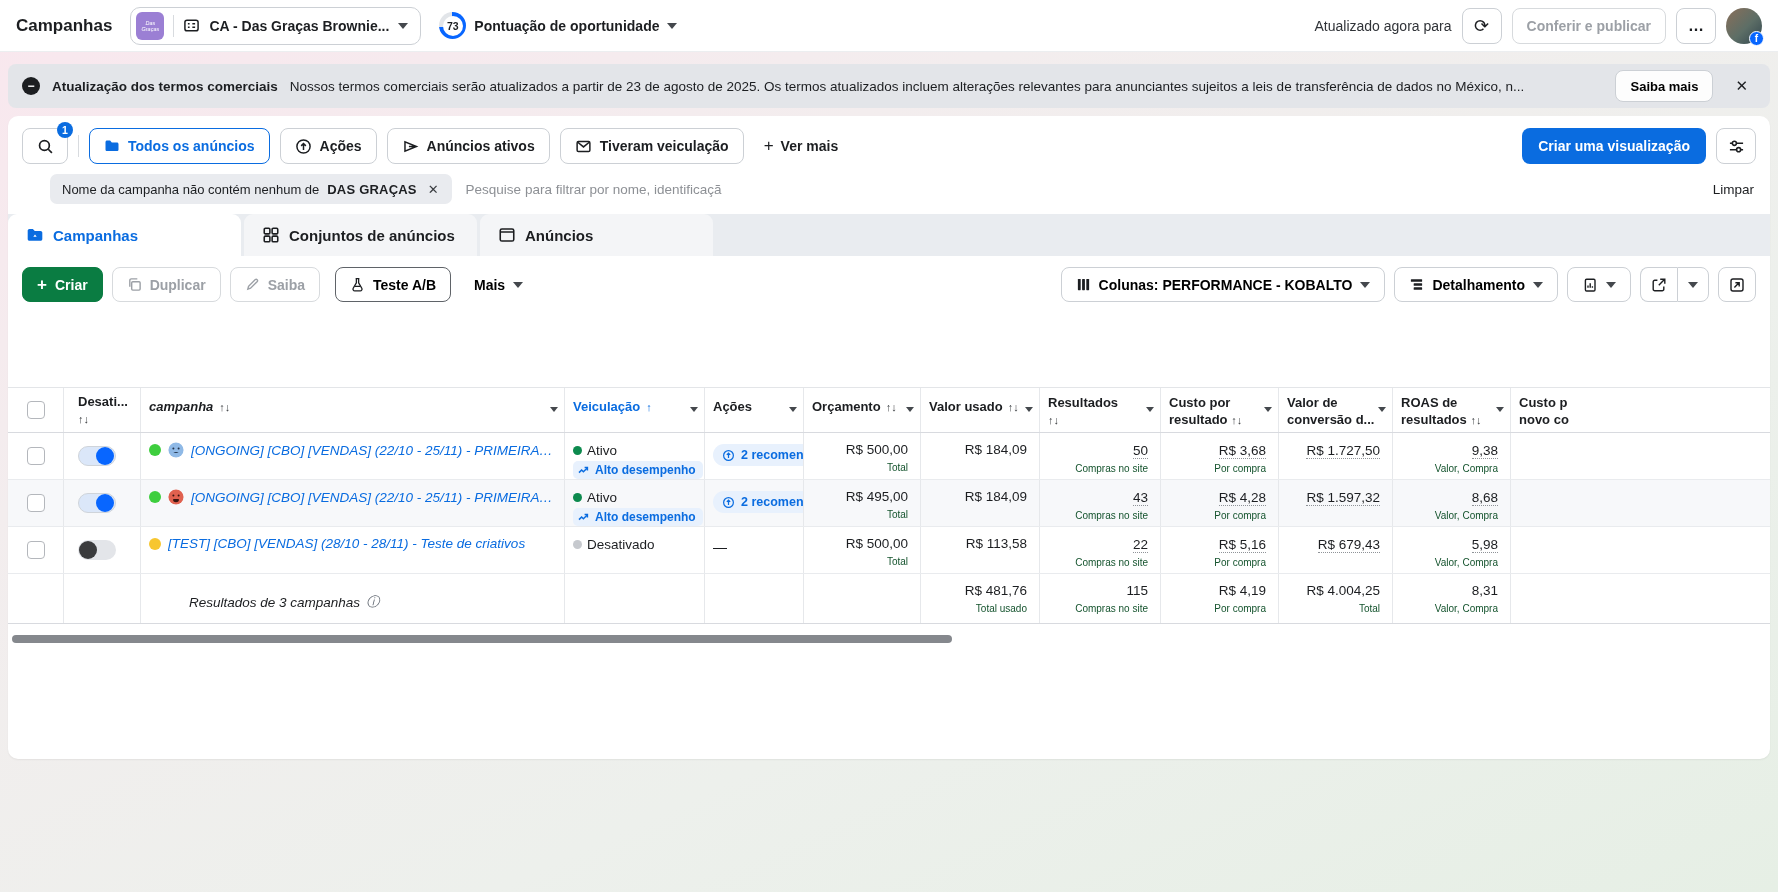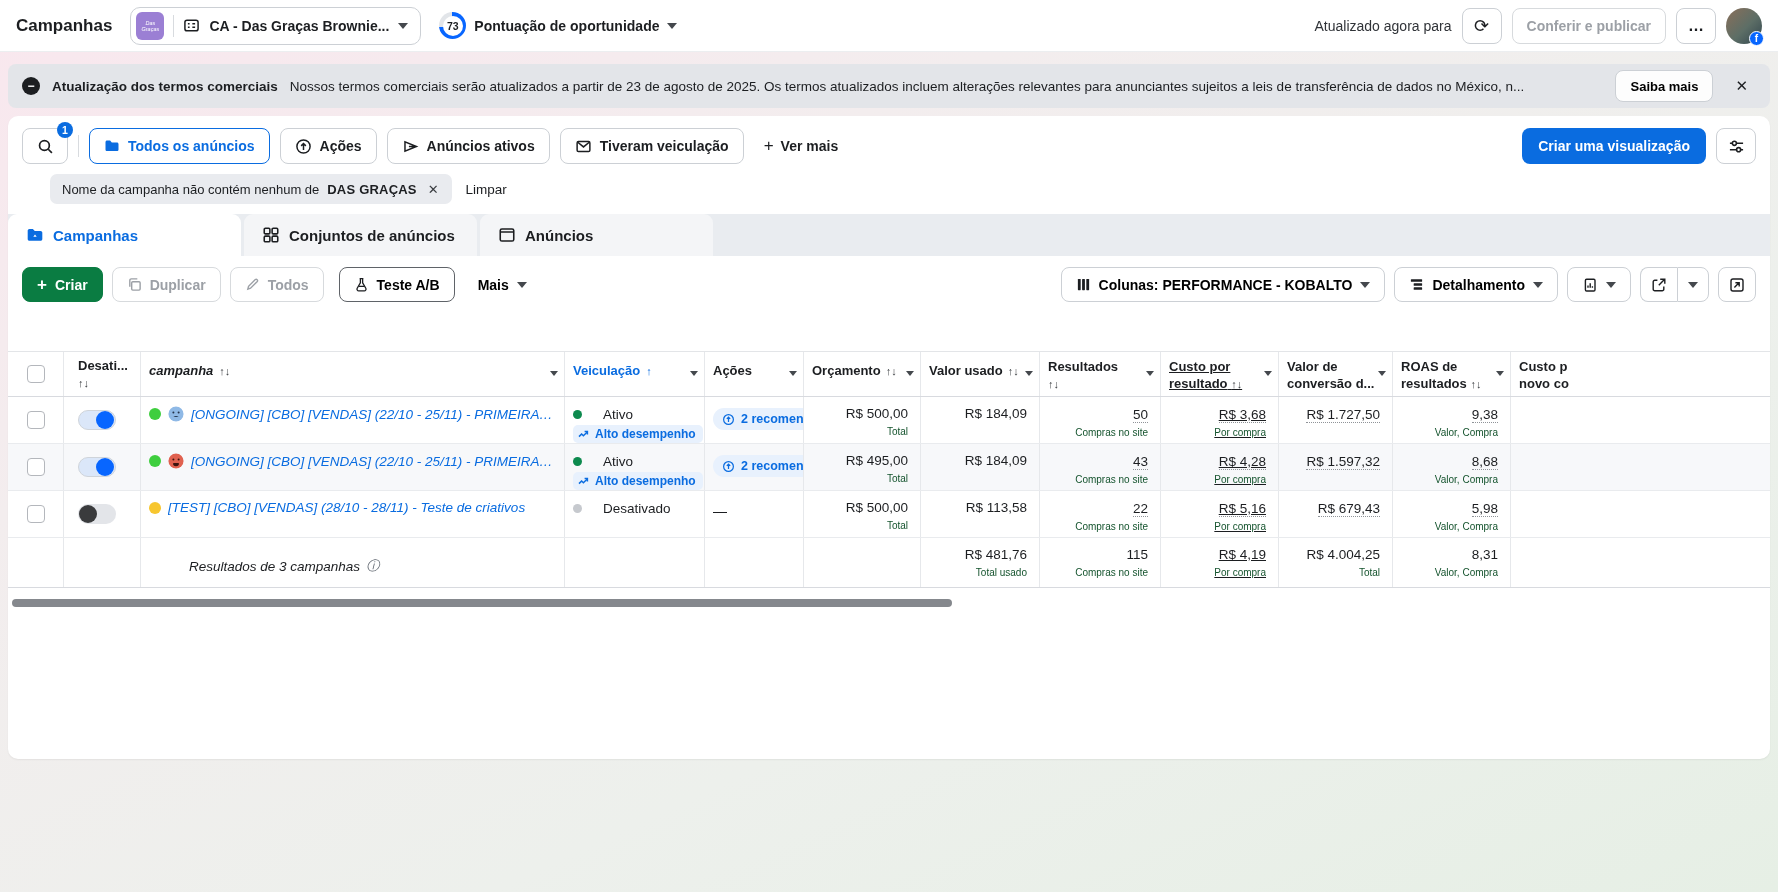--- a/index.html
+++ b/index.html
@@ -70,31 +70,31 @@
   .btn.plain { border:none; }
   .toolbar-right { margin-left:auto; display:flex; align-items:center; gap:9px; }
   .split { display:flex; align-items:center; }
   .split .seg { height:35px; border:1px solid #ccd0d5; background:#fff; display:flex; align-items:center; justify-content:center; padding:0 10px; cursor:pointer; }
   .split .seg:first-child { border-radius:8px 0 0 8px; border-right:none; }
   .split .seg:last-child { border-radius:0 8px 8px 0; }
 
   
   .table { margin-top:38px; width:1762px; }
   .trow, .thead { display:flex; background:#fff; }
-  .thead { border-top:1px solid #e3e5e8; border-bottom:1px solid #d8dadf; height:46px; }
+  .thead { border-top:1px solid #e3e5e8; border-bottom:1px solid #d8dadf; height:46px;margin-top:36px; }
   .trow { height:47px; border-bottom:1px solid #e9ebee; }
   .trow.alt { background:#f7f8fa; }
   .trow.totals { height:50px; border-bottom:1px solid #d8dadf; }
   .cell { border-right:1px solid #e6e8eb; padding:6px 8px; position:relative; overflow:hidden; }
   .c-check{width:56px; display:flex; align-items:center; justify-content:center;}
   .c-toggle{width:77px; display:flex; align-items:center; padding-left:14px;}
   .c-name{width:424px;font-style:italic;}
   .c-del{width:140px;}
   .c-act{width:99px;}
-  .c-bud{width:117px;} .c-spent{width:119px;} .c-res{width:121px;} .c-cpr{width:118px;text-decoration:underline;} .c-conv{width:114px;} .c-roas{width:118px;}
+  .c-bud{width:117px;} .c-spent{width:119px;} .c-res{width:121px;} .c-cpr{width:118px;} .c-conv{width:114px;} .c-roas{width:118px;}
   .c-last{flex:1; border-right:none;}
   .hcell { font-size:13px; font-weight:700; padding-top:7px; line-height:1.3; }
   .hcell .hcaret { position:absolute; right:6px; top:50%; margin-top:-3px; }
   .hcell.blue { color:var(--accent-blue); }
   .sortg { font-size:11px; font-weight:400; color:#3a3d41; }
   .hcell.blue .sortg { color:var(--accent-blue); }
 
   .checkbox { width:18px; height:18px; border:1.5px solid #b4b7bc; border-radius:4px; background:#fff; cursor:pointer; }
   .toggle { width:38px; height:20px; border-radius:10px; position:relative; cursor:pointer; }
   .toggle.on { background:#dbe7f9; border:1px solid #cfd4da; }
@@ -103,21 +103,21 @@
   .toggle.on .knob { right:1px; top:0; background:var(--toggle-on); }
   .toggle.off .knob { left:1px; background:#3a3b3d; }
 
   .name-line { display:flex; align-items:center; gap:7px; padding-top:3px; }
   .camp-dot { width:12px; height:12px; border-radius:50%; flex:none; }
   .camp-dot.green { background:var(--campaign-green); }
   .camp-dot.yellow { background:var(--campaign-yellow); }
   .camp-link { color:var(--accent-blue); font-size:13.5px; white-space:nowrap; overflow:hidden; text-overflow:ellipsis; cursor:pointer; }
   .face { width:16px; height:16px; border-radius:50%; flex:none; }
 
-  .status-line { display:flex; align-items:center; gap:21px; padding-top:4px; font-size:13.5px; }
+  .status-line { display:flex; align-items:center; gap:5px; padding-top:4px; font-size:13.5px; }
   .stat-dot { width:9px; height:9px; border-radius:50%; }
   .stat-dot.on { background:var(--active-dot); }
   .stat-dot.off { background:#c6c9ce; }
   .perf-badge { margin-top:3px; display:inline-flex; align-items:center; gap:5px; background:var(--badge-bg); border-radius:5px; padding:2px 7px 2px 5px; font-size:12px; font-weight:700; color:var(--accent-blue); white-space:nowrap; }
   .rec-pill { margin-top:5px; display:inline-flex; align-items:center; gap:6px; background:var(--badge-bg); border-radius:14px; padding:4px 9px; font-size:12.5px; font-weight:700; color:var(--accent-blue); white-space:nowrap; }
   .dash { padding-top:6px; font-size:14px; color:#1c1e21; }
 
   .num { text-align:right; padding:7px 12px 0 6px; line-height:1.5; }
   .num .val { font-size:13.5px; color:#1c1e21; }
   .num .val.dotted { border-bottom:1px dotted #8f9398; }
@@ -245,20 +245,21 @@
       </span>
     </div>
   </div>
 
   <div class="chip-row">
     <div class="chip">
       <span>Nome da campanha não contém nenhum de</span>
       <b>DAS GRAÇAS</b>
       <span class="chip-x"><span>✕</span></span>
     </div>
+    <span class="chip-placeholder">Pesquise para filtrar por nome, identificaçã</span>
     <span class="clear-link">Limpar</span>
   </div>
 
   <div class="tabs-row">
     <div class="tab active">
       <span>
         <svg width="18" height="18" viewBox="0 0 16 16" fill="var(--accent-blue)">
             <path d="M1.5 4.2c0-.9.7-1.6 1.6-1.6h3l1.7 1.9h5.1c.9 0 1.6.7 1.6 1.6v5.4c0 .9-.7 1.6-1.6 1.6H3.1c-.9 0-1.6-.7-1.6-1.6V4.2z"></path>
             <path d="M6.5 9.5l1.5-2 1.5 2z" fill="#fff"></path>
           </svg>
@@ -301,21 +302,21 @@
           </svg>
       </span>
       <span>Duplicar</span>
     </button>
     <button class="btn dim">
       <span>
         <svg width="15" height="15" viewBox="0 0 16 16" fill="none" stroke="#9ca0a6" stroke-width="1.5">
             <path d="M3 13l.8-3.1L11 2.7a1.5 1.5 0 0 1 2.1 2.1L5.9 12 3 13z"></path>
           </svg>
       </span>
-      <span>Todos</span>
+      <span>Saiba</span>
     </button>
     <button class="btn strong" style="margin-left:6px">
       <span>
         <svg width="15" height="15" viewBox="0 0 16 16" fill="none" stroke="#1c1e21" stroke-width="1.4">
             <path d="M6 1.8h4M6.8 1.8v4.4L3.4 12a1.9 1.9 0 0 0 1.7 2.8h5.8A1.9 1.9 0 0 0 12.6 12L9.2 6.2V1.8"></path>
             <path d="M5 10h6"></path>
           </svg>
       </span>
       <span>Teste A/B</span>
     </button>

